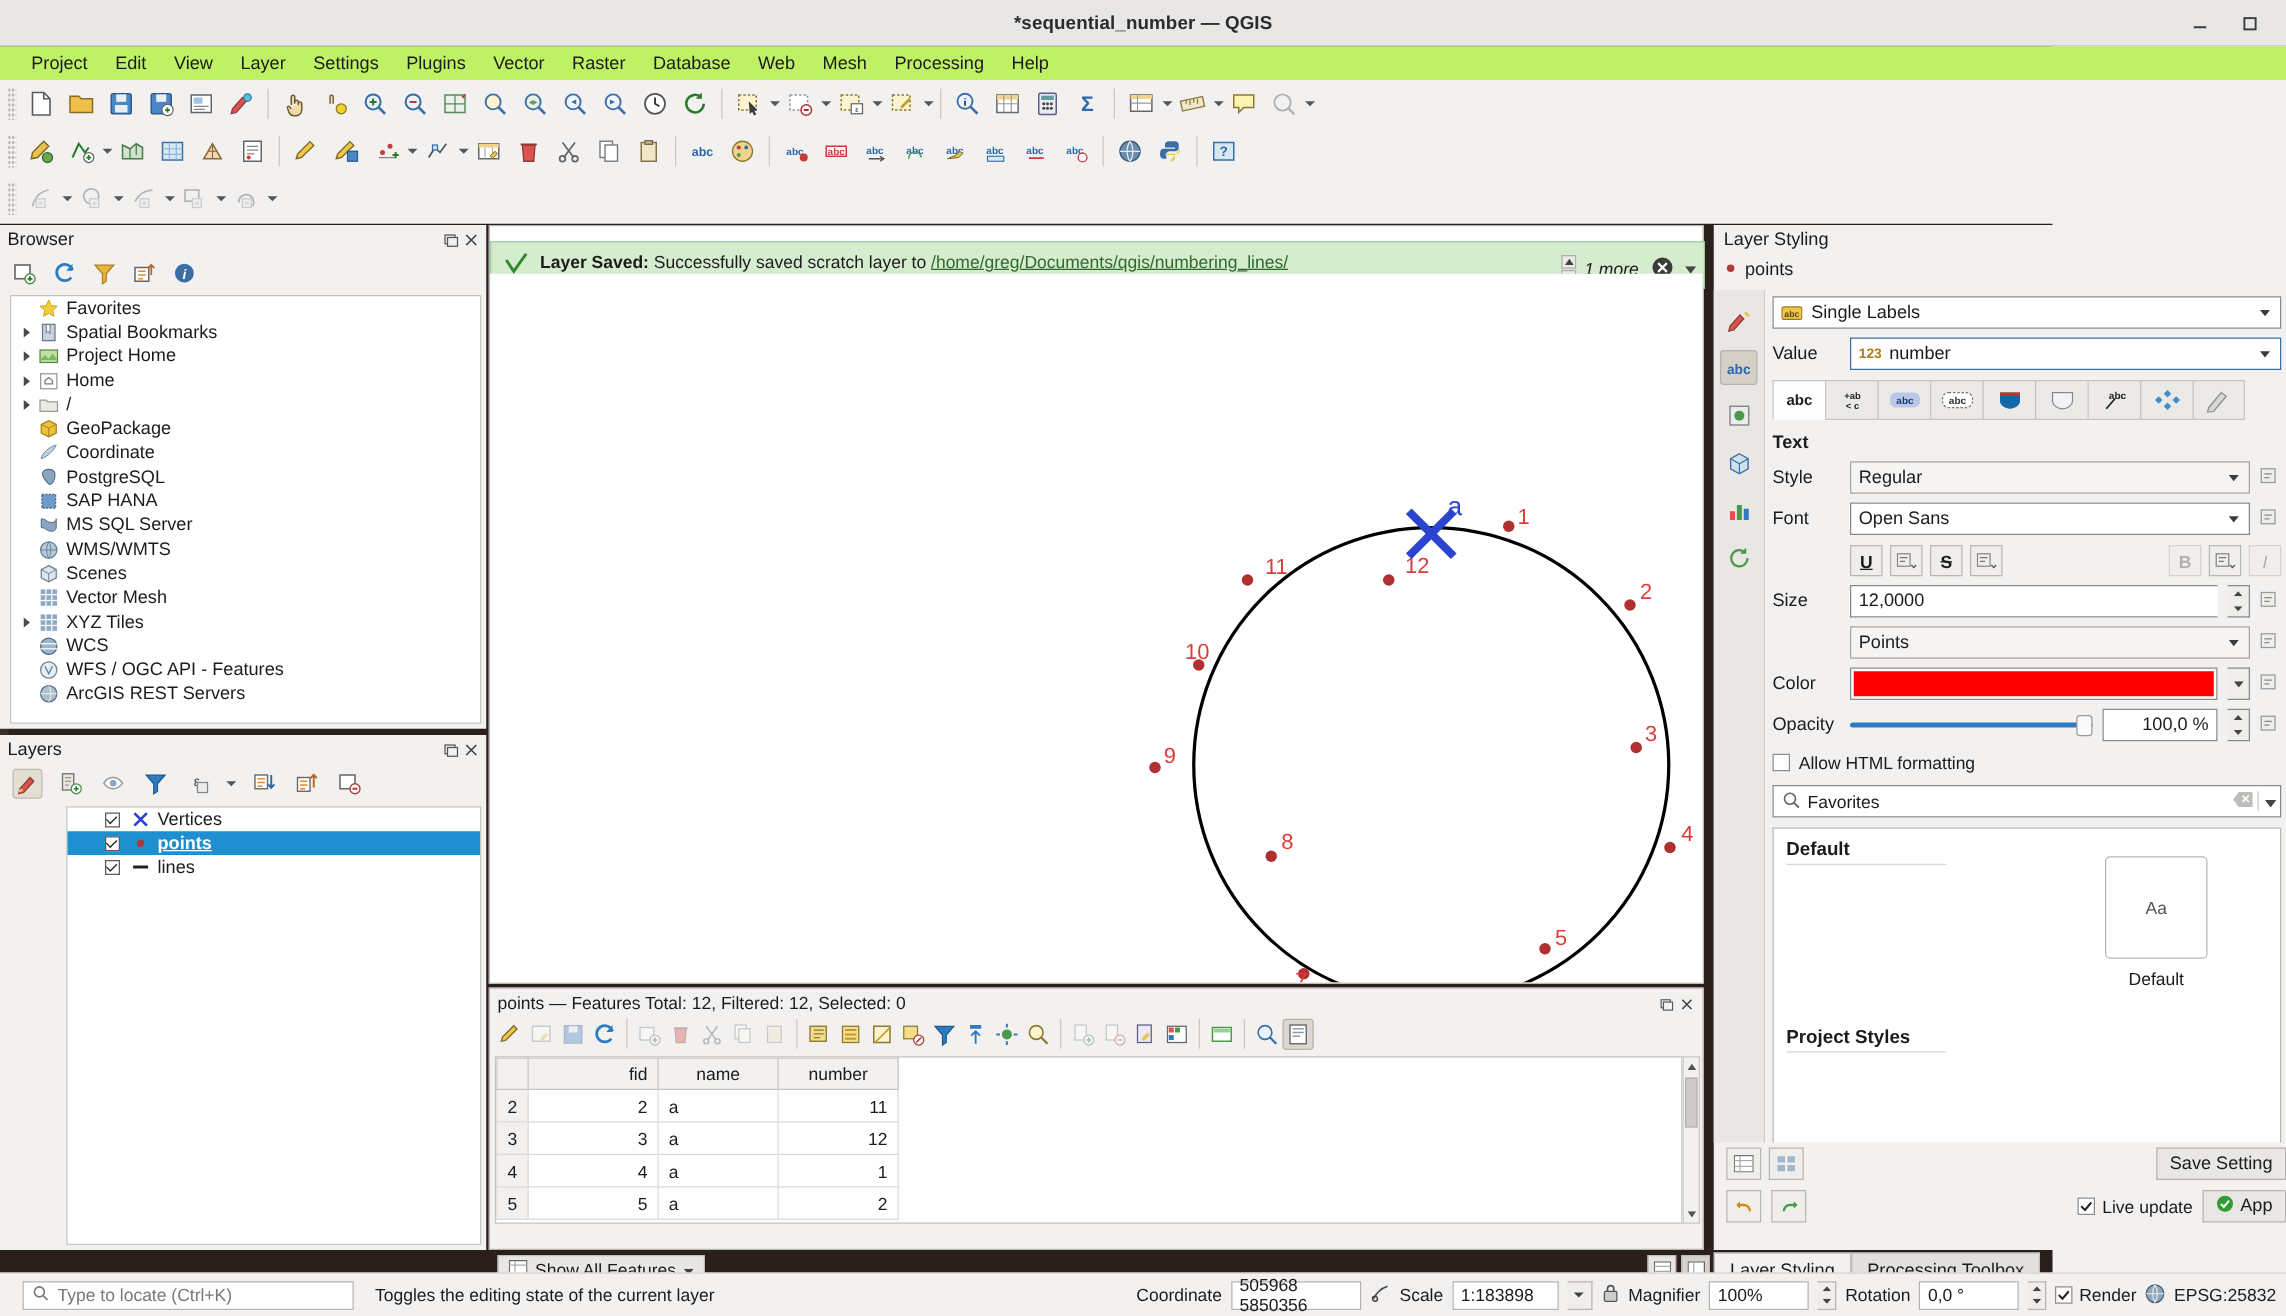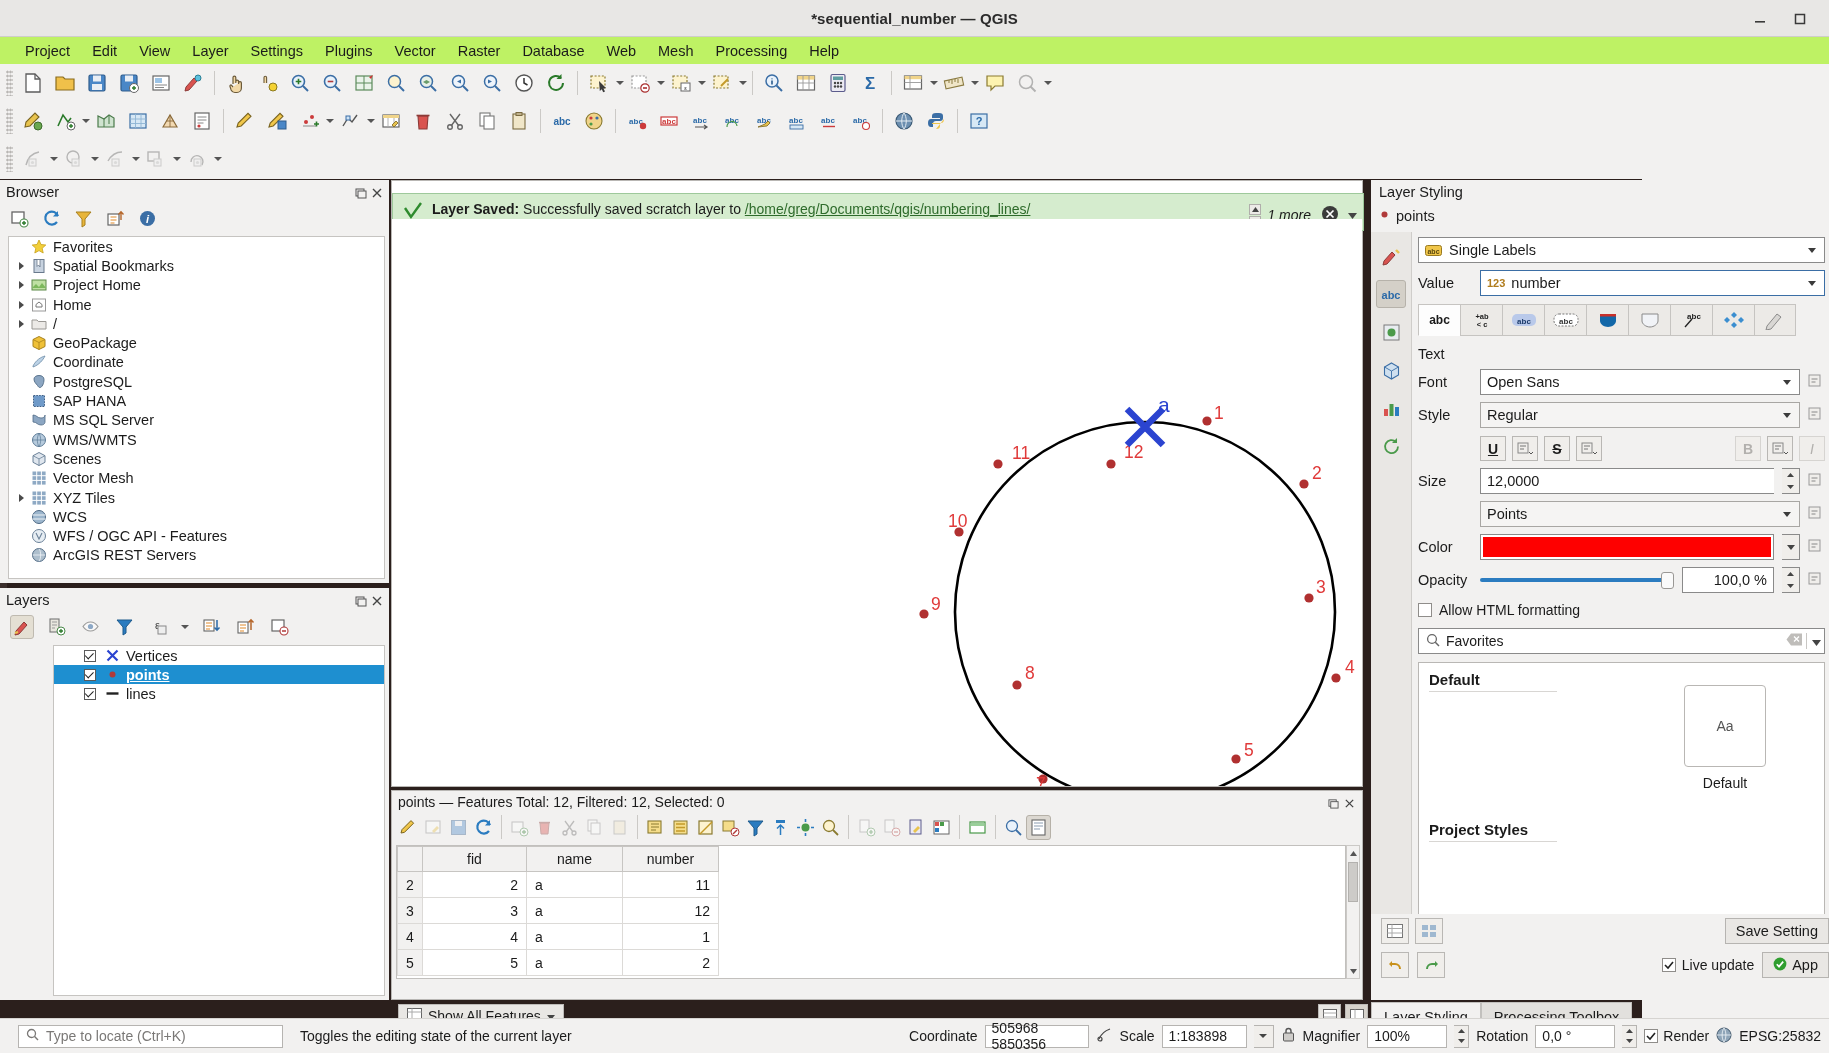--- a/index.html
+++ b/index.html
@@ -126,21 +126,21 @@
   .combo .arr{ margin-left:auto; width:20px; height:24px; display:flex; align-items:center; justify-content:center;}
   .combo .arr:after{ content:""; border-left:4.5px solid transparent; border-right:4.5px solid transparent; border-top:5px solid #3b3b3b;}
   .combo.gray{ background:#f5f4f3; border:1px solid #a8a6a3;}
   .frow{ display:flex; align-items:center; gap:8px; margin-top:7px;}
   .flabel{ width:54px; font-size:14.5px; flex:none;}
   .ftabs{ display:flex; margin-top:8px; height:32px; }
   .ftab{ width:42px; height:32px; background:#eceae7; border:1px solid #c6c4c1; border-right:none;
          display:flex; align-items:center; justify-content:center; cursor:pointer; font-size:12px; font-weight:bold;}
   .ftab:last-child{ border-right:1px solid #c6c4c1;}
   .ftab.sel{ background:#fdfdfd; border-bottom-color:#fdfdfd;}
-  .sect-label{ margin-top:10px; font-size:14.5px;}
+  .sect-label{ margin-top:10px; font-size:14.5px;font-weight:bold;}
   .spinbtns{ width:18px; height:26px; border:1px solid #8a8a8a; border-left:none; background:#f0eeeb;
              display:flex; flex-direction:column; }
   .spinbtns div{ flex:1; display:flex; align-items:center; justify-content:center;}
   .btnrow{ display:flex; align-items:center; gap:6px; margin-top:8px; margin-left:62px;}
   .fbtn{ width:26px; height:25px; border:1px solid #b9b7b4; background:#f0eeeb; display:flex; align-items:center;
          justify-content:center; cursor:pointer; font-size:14px;}
   .fbtn.off{ color:#b2b0ad; border-color:#d6d4d1;}
   .colorbar{ flex:1; height:26px; border:1px solid #8a8a8a; background:#fff; padding:2px; display:flex;}
   .colorbar i{ flex:1; display:block;}
   .slider{ flex:1; height:26px; position:relative; display:flex; align-items:center;}
@@ -1245,21 +1245,21 @@
             <path d="M5 5h9M5 8h9M5 11h6" stroke="#8a9cb0" stroke-width="1.2"></path>
           </svg>
         </div>
     </div>
 
     <div class="tbl">
       <table>
         <thead>
             <tr id="tbl-head">
               <th class="rowhdr"></th>
-              <th style="width: 104px;">fid</th>
+              <th style="width: 104px; text-align: right;">fid</th>
               <th style="width: 96px;">name</th>
               <th style="width: 96px;">number</th>
               <th style="border: none; background: rgb(255, 255, 255);"></th>
             </tr>
           </thead>
         <tbody id="tbl-body">
             <tr>
               <td class="rowhdr">2</td>
               <td class="numcell">2</td>
               <td>a</td>
@@ -1458,37 +1458,37 @@
           <div class="ftab">
             <svg width="26" height="20" viewBox="0 0 26 20">
                 <path d="M5 16l10-12 4 3-10 12-5 1z" fill="#d9d7d4" stroke="#8a8a8a" stroke-width="1"></path>
               </svg>
           </div>
         </div>
 
         <div class="sect-label">Text</div>
 
         <div class="frow">
-          <span class="flabel">Font</span>
-          <div class="combo" style="flex:1">
-            <span>Open Sans</span>
+          <span class="flabel">Style</span>
+          <div class="combo gray" style="flex:1">
+            <span>Regular</span>
             <span class="arr"></span>
           </div>
           <span style="flex:none;">
             <svg width="17" height="17" viewBox="0 0 17 17">
                 <rect x="1" y="3" width="11" height="11" fill="#f0eeeb" stroke="#999"></rect>
                 <path d="M3.5 7h6M3.5 10h4" stroke="#888"></path>
               </svg>
           </span>
         </div>
 
         <div class="frow">
-          <span class="flabel">Style</span>
-          <div class="combo gray" style="flex:1">
-            <span>Regular</span>
+          <span class="flabel">Font</span>
+          <div class="combo" style="flex:1">
+            <span>Open Sans</span>
             <span class="arr"></span>
           </div>
           <span style="flex:none;">
             <svg width="17" height="17" viewBox="0 0 17 17">
                 <rect x="1" y="3" width="11" height="11" fill="#f0eeeb" stroke="#999"></rect>
                 <path d="M3.5 7h6M3.5 10h4" stroke="#888"></path>
               </svg>
           </span>
         </div>
 

